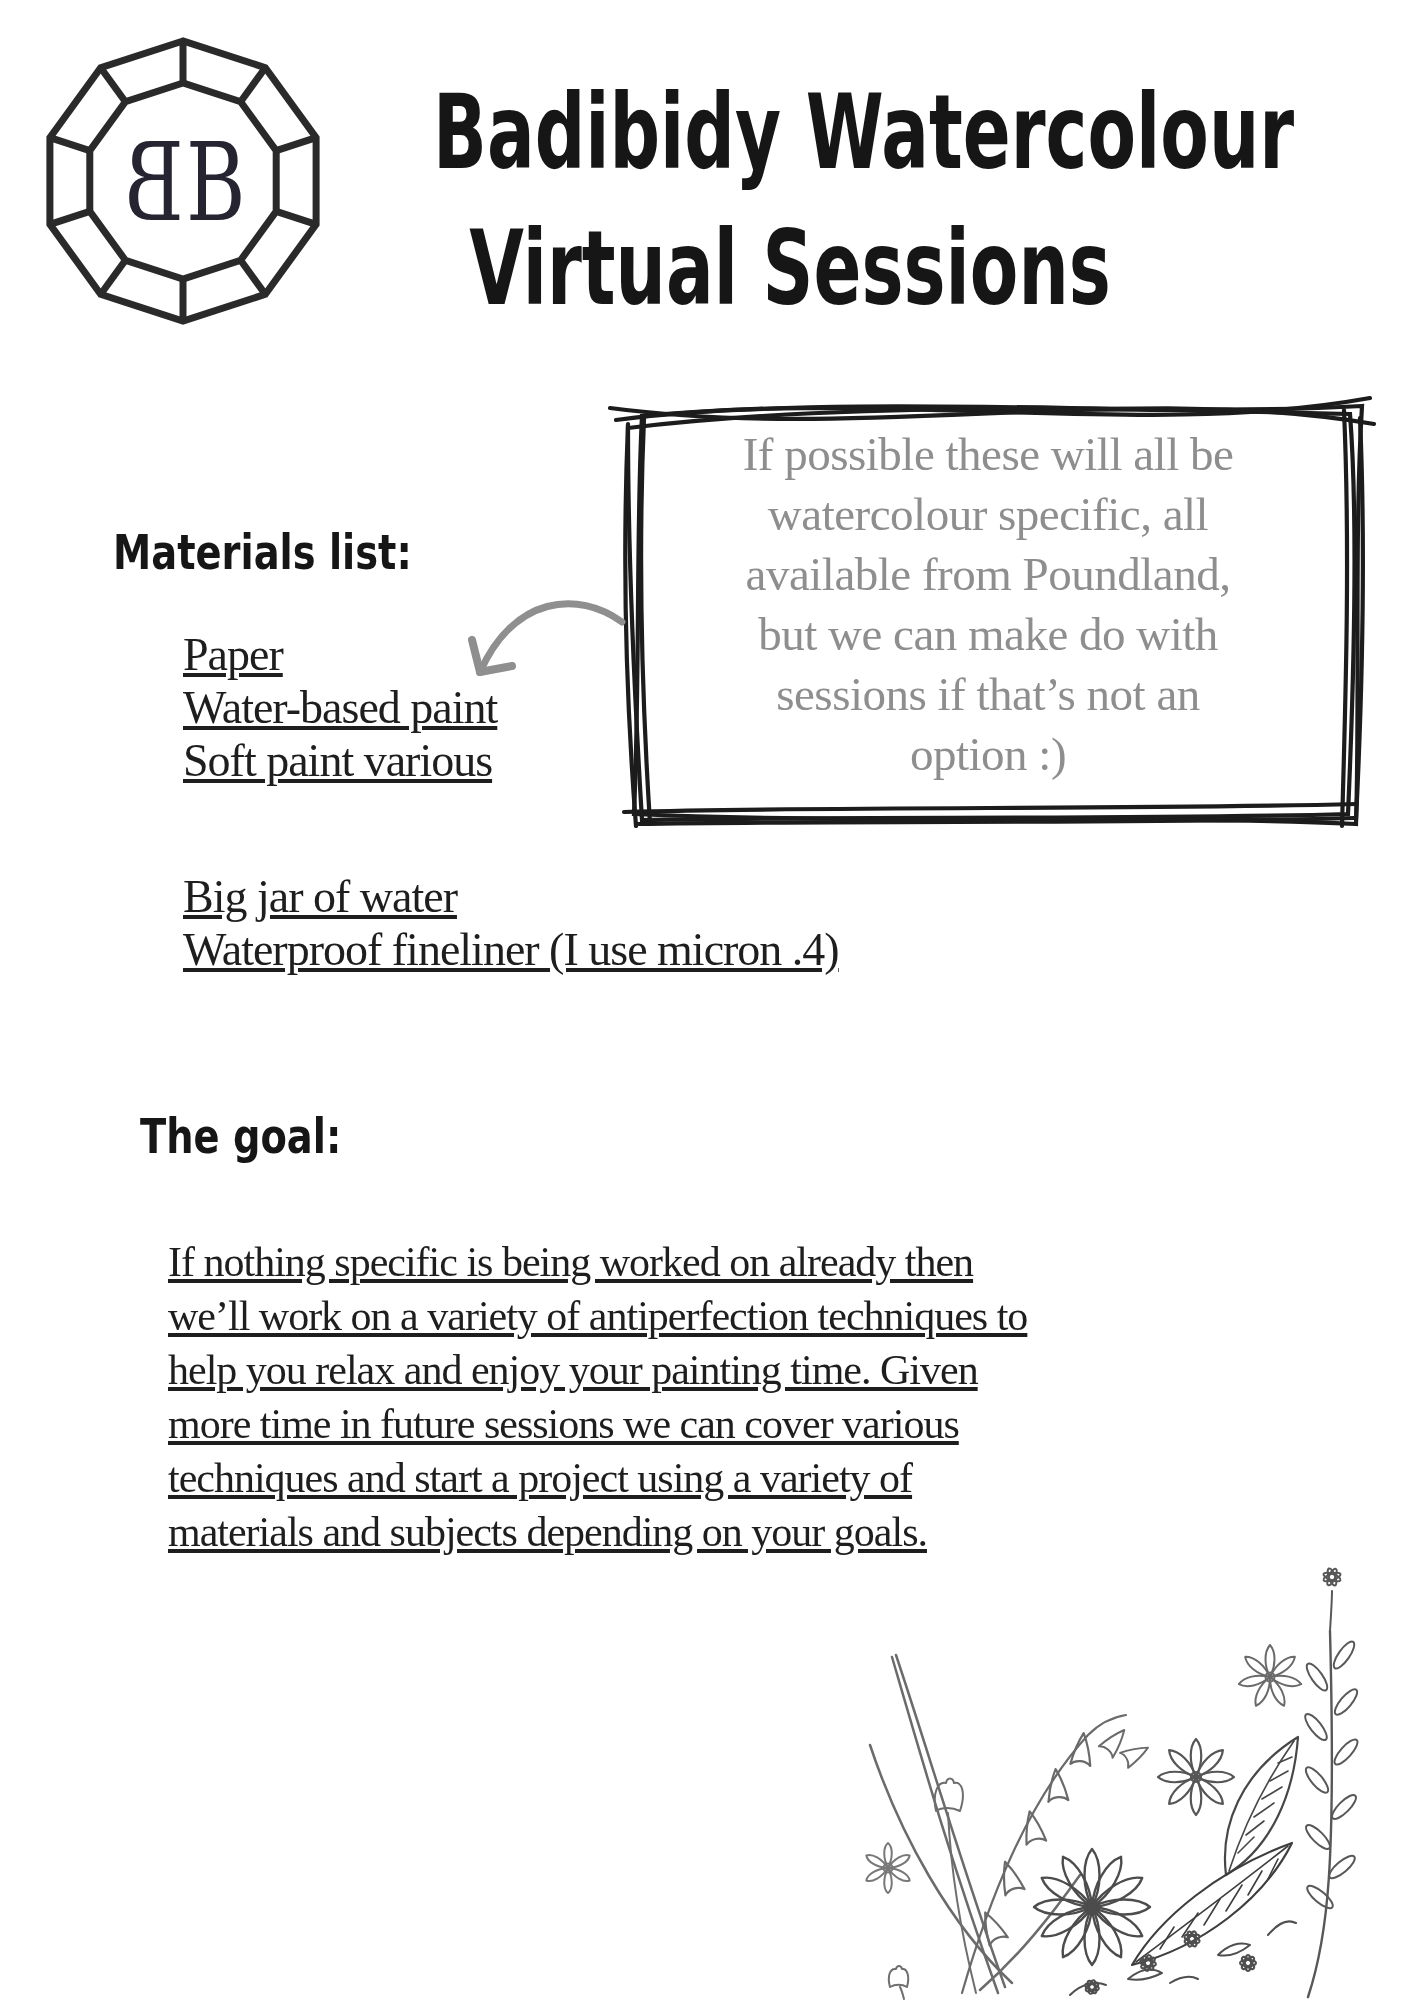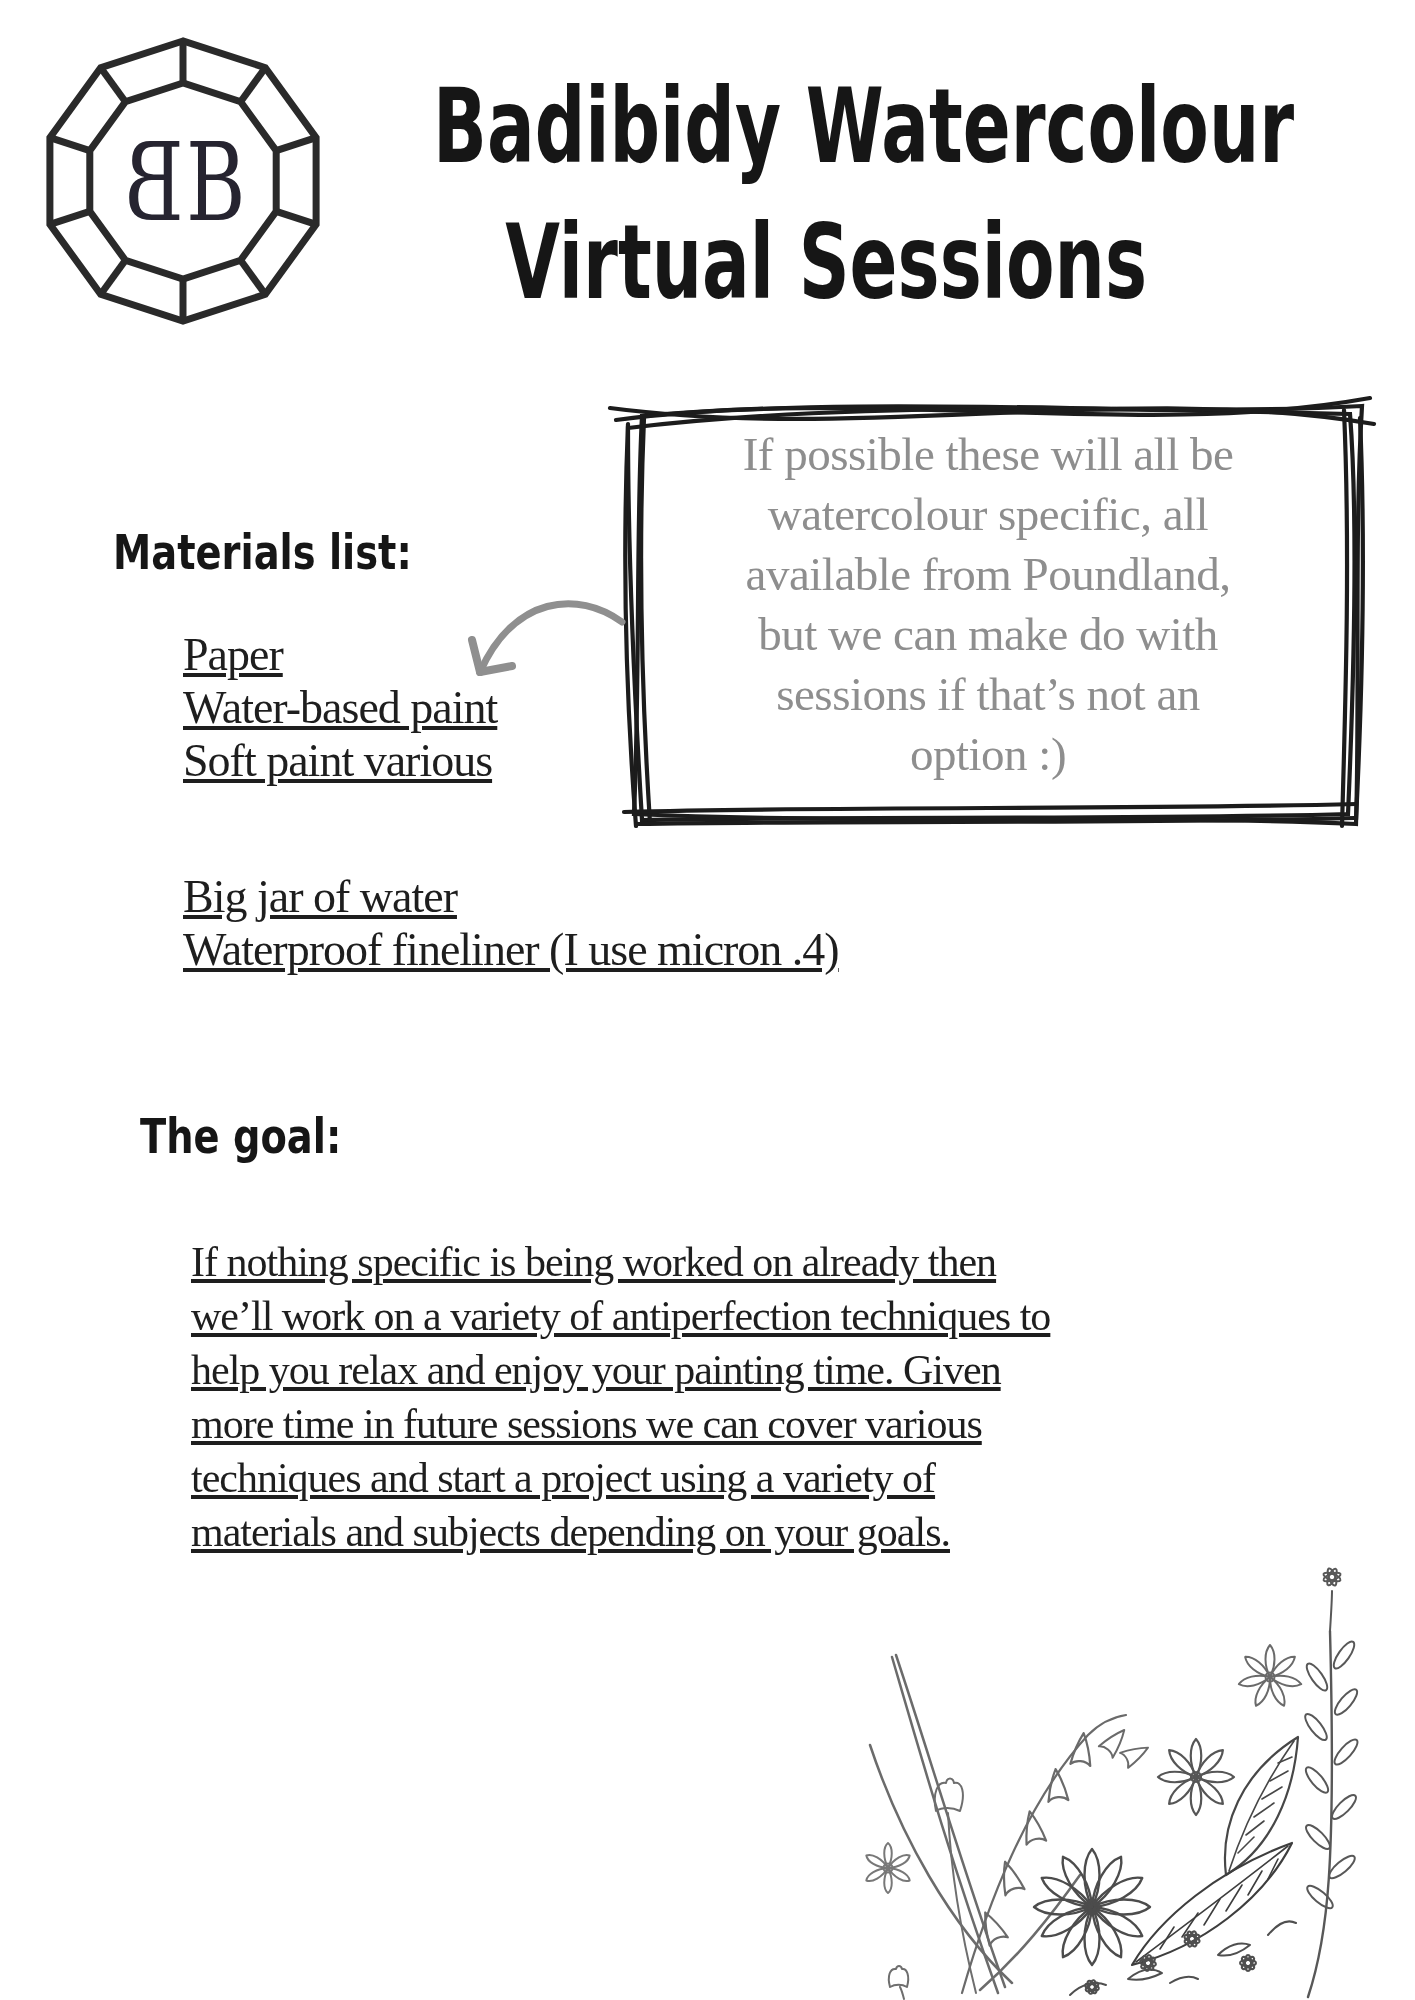--- a/index.html
+++ b/index.html
@@ -12,21 +12,21 @@
     font-family:"Liberation Serif", serif;
   }
   .abs{position:absolute;}
   
   .brush{
     font-family:"DejaVu Sans", sans-serif;
     font-weight:700;
     color:#161616;
     white-space:nowrap;
   }
-  .title-block{left:265px;top:58px;width:1050px;text-align:right;}
+  .title-block{left:265px;top:64px;width:1050px;text-align:center;}
   .title-line{
     font-size:104px;line-height:136px;
     transform:scaleX(0.68);transform-origin:center top;
   }
   .h2{
     font-size:48px;line-height:56px;
     transform:scaleX(0.8);transform-origin:left top;
   }
   
   .serif{
@@ -111,21 +111,21 @@
     <div>Soft paint various</div>
   </div>
 
   <div class="abs serif list" style="left:183px;top:870px">
     <div>Big jar of water</div>
     <div>Waterproof fineliner (I use micron .4)</div>
   </div>
 
   <div class="abs brush h2" style="left:140px;top:1108px">The goal:</div>
 
-  <div class="abs serif para" style="left:191px;top:1235px">
+  <div class="abs serif para" style="left:168px;top:1235px">
     <div>If nothing specific is being worked on already then</div>
     <div>we’ll work on a variety of antiperfection techniques to</div>
     <div>help you relax and enjoy your painting time. Given</div>
     <div>more time in future sessions we can cover various</div>
     <div>techniques and start a project using a variety of</div>
     <div>materials and subjects depending on your goals.</div>
   </div>
 
   <svg class="abs" style="left:830px;top:1535px" width="585" height="465" viewBox="0 0 585 465" fill="none" stroke-linecap="round" stroke-linejoin="round">
 

